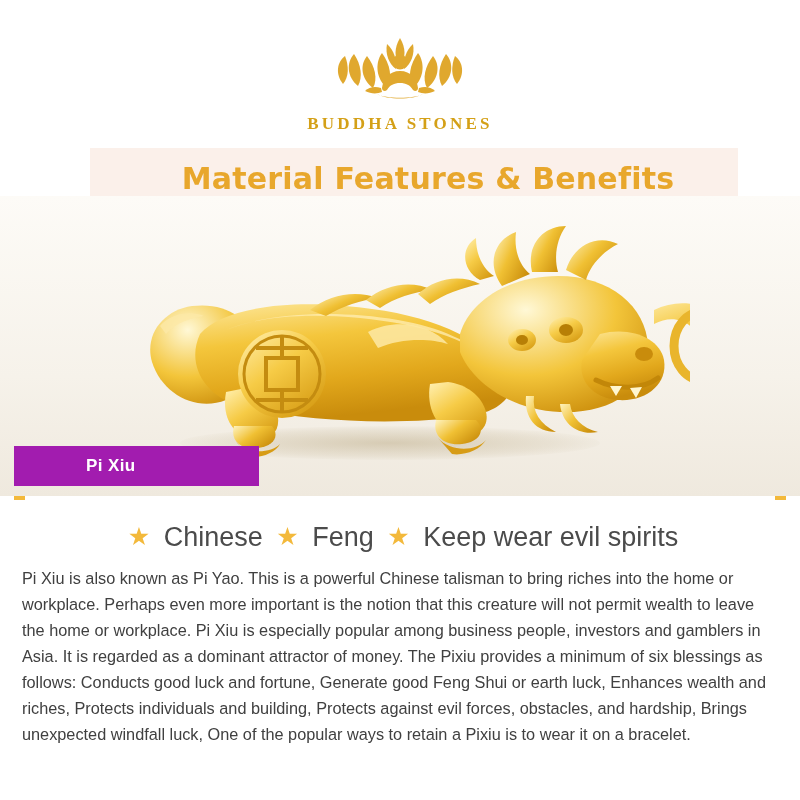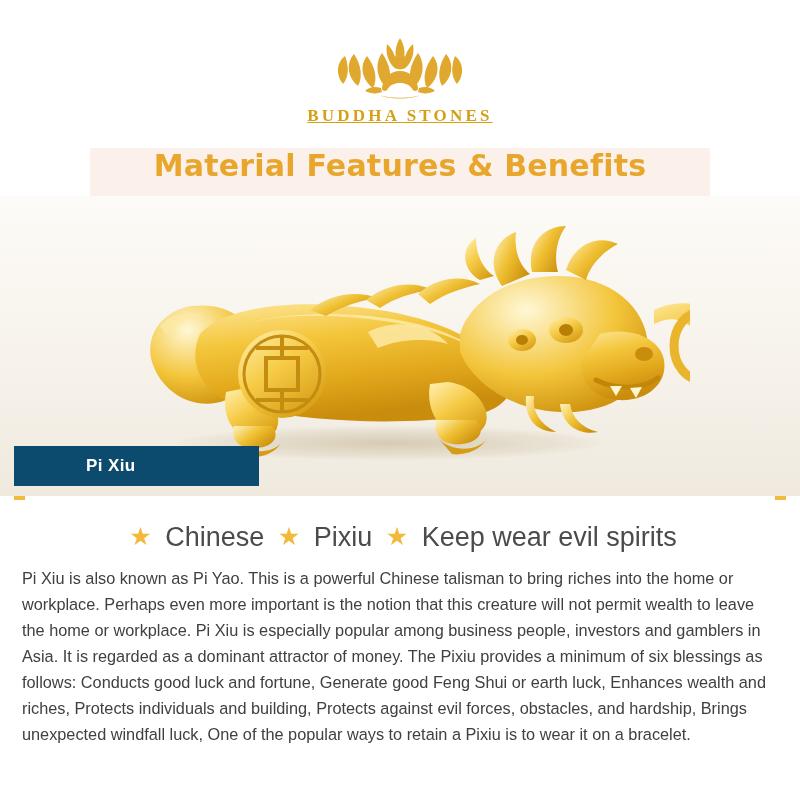--- a/index.html
+++ b/index.html
@@ -78,40 +78,40 @@
     text-align: center;
   }
   .logo-mark {
     display: block;
     margin: 0 auto;
     width: 150px;
     height: 84px;
   }
   .logo-text {
     display: block;
-    margin-top: 0;
+    margin-top: 8px;
     font-size: 17px;
     letter-spacing: 3.2px;
     font-weight: bold;
     color: #d4a017;
     font-family: "Liberation Serif", serif;
-    text-decoration: underline;
   }
 
   
   .title-band {
     position: absolute;
     left: 90px;
     top: 148px;
     width: 620px;
     height: 48px;
     background: #fbf0ea;
     display: flex;
-    align-items: flex-start;
+    align-items: flex-end;
     justify-content: center;
+    padding-left: 28px;
   }
   .title-band .title-text {
     font-size: 30px;
     font-weight: bold;
     color: #e8a72c;
     letter-spacing: 0.2px;
     font-family: "DejaVu Sans", sans-serif;
   }
 
   
@@ -141,21 +141,21 @@
     background: radial-gradient(ellipse at center, rgba(150,125,70,0.30) 0%, rgba(150,125,70,0.10) 55%, rgba(150,125,70,0) 75%);
   }
 
   
   .caption-tag {
     position: absolute;
     left: 14px;
     top: 446px;
     width: 245px;
     height: 40px;
-    background: #0c4a6e;
+    background: #a21caf;
     display: flex;
     align-items: center;
   }
   .caption-tag .caption-text {
     margin-left: 72px;
     font-size: 17px;
     font-weight: bold;
     color: #ffffff;
     letter-spacing: 0.4px;
   }
@@ -322,20 +322,20 @@
 
   <div class="caption-tag">
     <span class="caption-text">Pi Xiu</span>
   </div>
 
   <div class="body-section">
     <div class="benefits-line">
       <span class="star">★</span>
       <span class="word">Chinese</span>
       <span class="star">★</span>
-      <span class="word">Pixiu</span>
+      <span class="word">Feng</span>
       <span class="star">★</span>
       <span class="word">Keep wear evil spirits</span>
     </div>
     <p class="paragraph">Pi Xiu is also known as Pi Yao. This is a powerful Chinese talisman to bring riches into the home or workplace. Perhaps even more important is the notion that this creature will not permit wealth to leave the home or workplace. Pi Xiu is especially popular among business people, investors and gamblers in Asia. It is regarded as a dominant attractor of money. The Pixiu provides a minimum of six blessings as follows: Conducts good luck and fortune, Generate good Feng Shui or earth luck, Enhances wealth and riches, Protects individuals and building, Protects against evil forces, obstacles, and hardship, Brings unexpected windfall luck, One of the popular ways to retain a Pixiu is to wear it on a bracelet.</p>
   </div>
 
 </div>
 
 </body></html>

